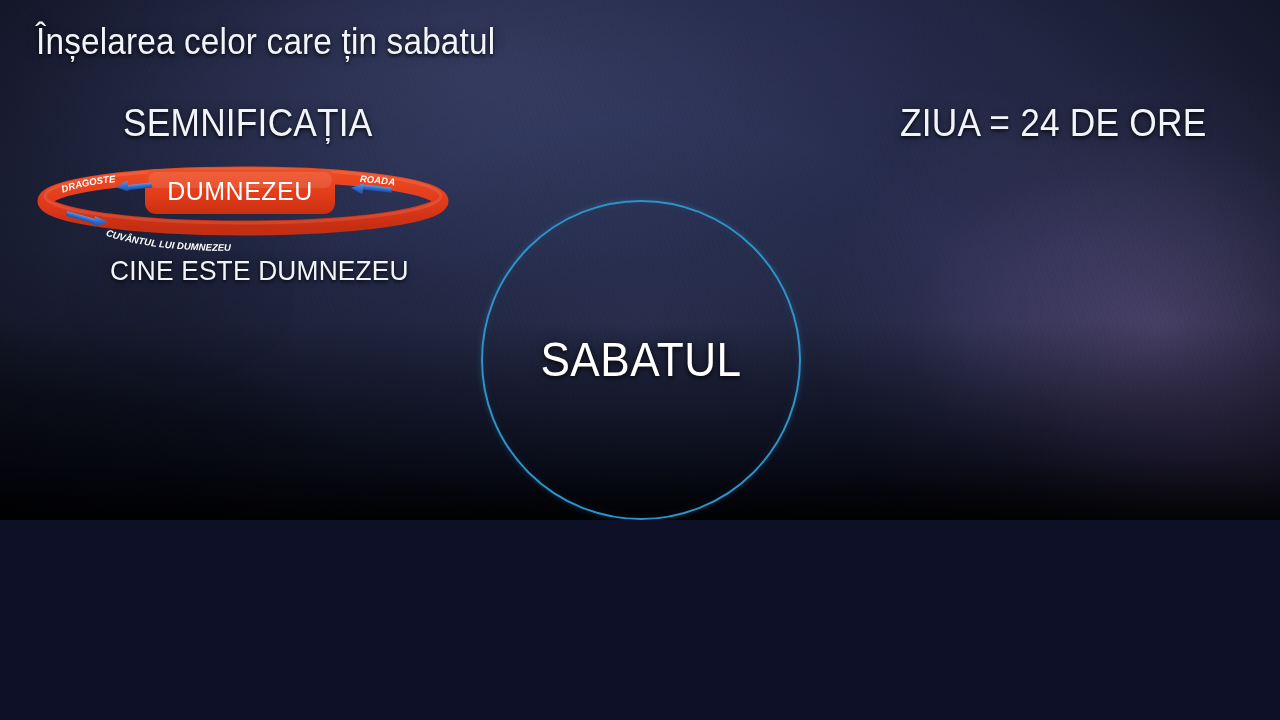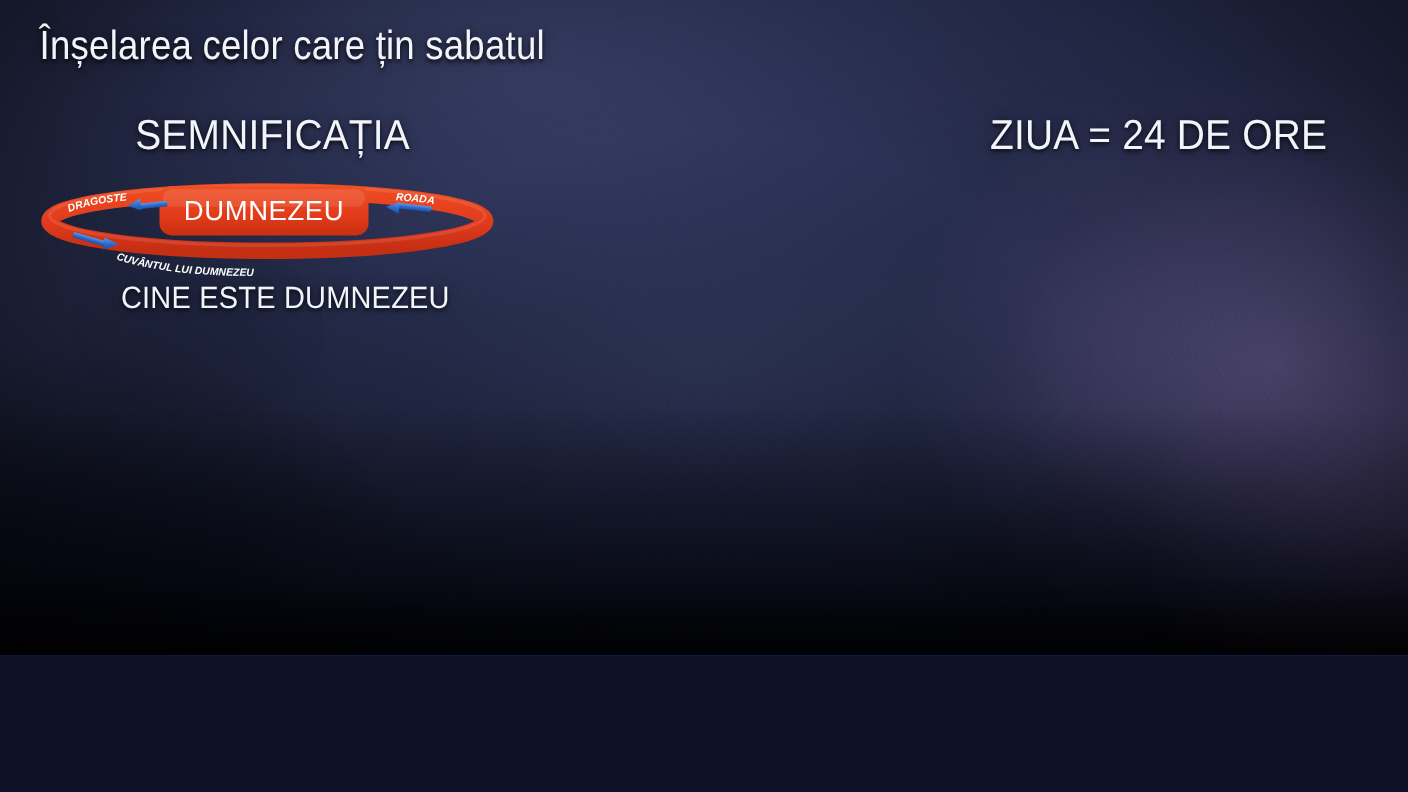--- a/index.html
+++ b/index.html
@@ -5,21 +5,21 @@
 <style>
   * { margin:0; padding:0; box-sizing:border-box; }
   html, body {
     width:1280px; height:720px; overflow:hidden;
     background:#0d1026;
     font-family:"Liberation Sans", sans-serif;
   }
 
   #slide {
     position:relative;
-    width:1280px; height:596px;
+    width:1280px; height:520px;
     overflow:hidden;
     background-color:#1d4ed8;
   }
 
   
   .bg-layer { position:absolute; inset:0; pointer-events:none; }
 
   .bg-base {
     background:
       linear-gradient(180deg,
@@ -185,20 +185,24 @@
   <div class="bg-layer bg-bottom-fade"></div>
 
   <div class="txt" id="title">Înșelarea celor care țin sabatul</div>
 
   <div class="txt" id="semnificatia">SEMNIFICAȚIA</div>
 
   <div class="txt" id="ziua">ZIUA = 24 DE ORE</div>
 
   <div class="txt" id="cine-este">CINE ESTE DUMNEZEU</div>
 
+  <div id="circle-group">
+    <div id="circle-ring"></div>
+    <div id="sabatul">SABATUL</div>
+  </div>
 
   <div id="diagram">
     <svg width="420" height="78" viewBox="0 0 420 78" xmlns="http://www.w3.org/2000/svg">
       <defs>
         <linearGradient id="redGrad" x1="0" y1="0" x2="0" y2="1">
           <stop offset="0%" stop-color="#ec4a22"></stop>
           <stop offset="55%" stop-color="#e03a1c"></stop>
           <stop offset="100%" stop-color="#c42e12"></stop>
         </linearGradient>
         <linearGradient id="redBox" x1="0" y1="0" x2="0" y2="1">

